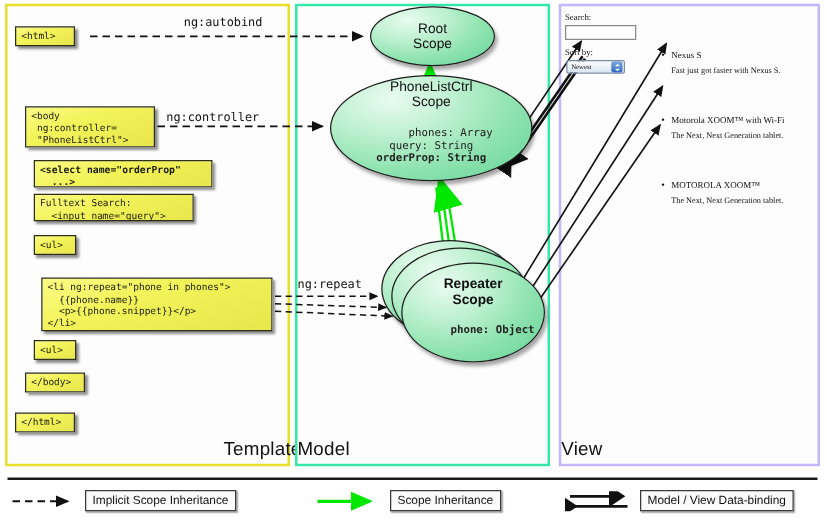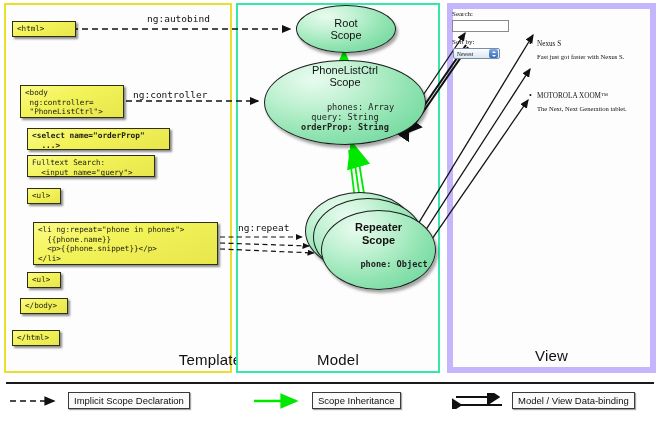--- a/index.html
+++ b/index.html
@@ -27,28 +27,27 @@
     pointer-events: none;
   }
   
   .panel {
     position: absolute;
     background: #fdfdfd;
     box-sizing: border-box;
   }
   #panel-template { left: 4px;   top: 3px; width: 228px; height: 370px; border: 2px solid #e8e02a; }
   #panel-model    { left: 236px; top: 3px; width: 204px; height: 370px; border: 2px solid #36e8a6; }
-  #panel-view     { left: 447px; top: 3px; width: 209px; height: 370px; border: 6px solid #c4b5fd; }
+  #panel-view     { left: 447px; top: 3px; width: 209px; height: 370px; border: 2px solid #c4b5fd; }
 
   .panel-title {
     position: absolute;
     bottom: 3px;
     left: 0;
     width: 100%;
-    text-align: center;
     font-size: 15px;
     color: #111;
     letter-spacing: .2px;
   }
   #panel-template .panel-title { text-align: center; padding-left: 92px; }
 
   
   .codebox {
     position: absolute;
     background: linear-gradient(160deg,#fbfb86 0%,#f3f35a 38%,#e7e74c 100%);
@@ -57,21 +56,21 @@
     font-family: "DejaVu Sans Mono", monospace;
     font-size: 7.6px;
     line-height: 9.6px;
     color: #1b1b12;
     padding: 2px 4px 2px 4px;
     white-space: pre;
     box-sizing: border-box;
   }
   .codebox.bold { font-weight: bold; font-size: 7.8px; }
 
-  #cb-html    { left: 12px;  top: 21px;  width: 64px;  height: 16px; }
+  #cb-html    { left: 12px;  top: 21px;  width: 48px;  height: 16px; }
   #cb-body    { left: 20px;  top: 85px;  width: 104px; height: 33px; }
   #cb-select  { left: 27px;  top: 128px; width: 143px; height: 22px; }
   #cb-search  { left: 27px;  top: 155px; width: 128px; height: 22px; }
   #cb-ul1     { left: 27px;  top: 188px; width: 34px;  height: 16px; }
   #cb-li      { left: 33px;  top: 222px; width: 185px; height: 43px; }
   #cb-ul2     { left: 27px;  top: 272px; width: 34px;  height: 16px; }
   #cb-bodyend { left: 20px;  top: 298px; width: 48px;  height: 16px; }
   #cb-htmlend { left: 12px;  top: 330px; width: 48px;  height: 16px; }
 
   
@@ -351,40 +350,44 @@
       <span class="sel-text">Newest</span>
       <span class="sel-arrow"></span>
     </div>
 
     <div id="view-phone-list">
       <div class="phone-item">
         <div class="phone-name">Nexus S</div>
         <div class="phone-snippet">Fast just got faster with Nexus S.</div>
       </div>
       <div class="phone-item">
+        <div class="phone-name">Motorola XOOM™ with Wi-Fi</div>
+        <div class="phone-snippet">The Next, Next Generation tablet.</div>
+      </div>
+      <div class="phone-item">
         <div class="phone-name">MOTOROLA XOOM™</div>
         <div class="phone-snippet">The Next, Next Generation tablet.</div>
       </div>
     </div>
   </div>
 
   <div id="legend-rule"></div>
 
   <div class="legend-item" id="legend-implicit">
     <span class="legend-glyph">
       <svg width="56" height="16" viewBox="0 0 56 16">
         <defs>
           <marker id="lg-a1" markerWidth="7" markerHeight="7" refX="6" refY="3" orient="auto">
             <path d="M0,0 L7,3 L0,6 z" fill="#111"></path>
           </marker>
         </defs>
         <path d="M2,8 L46,8" stroke="#111" stroke-width="1.6" fill="none" stroke-dasharray="6,4" marker-end="url(#lg-a1)"></path>
       </svg>
     </span>
-    <span class="legend-box">Implicit Scope Declaration</span>
+    <span class="legend-box">Implicit Scope Inheritance</span>
   </div>
 
   <div class="legend-item" id="legend-inherit">
     <span class="legend-glyph">
       <svg width="56" height="16" viewBox="0 0 56 16">
         <defs>
           <marker id="lg-a2" markerWidth="7" markerHeight="7" refX="6" refY="3" orient="auto">
             <path d="M0,0 L7,3 L0,6 z" fill="#00e800"></path>
           </marker>
         </defs>

